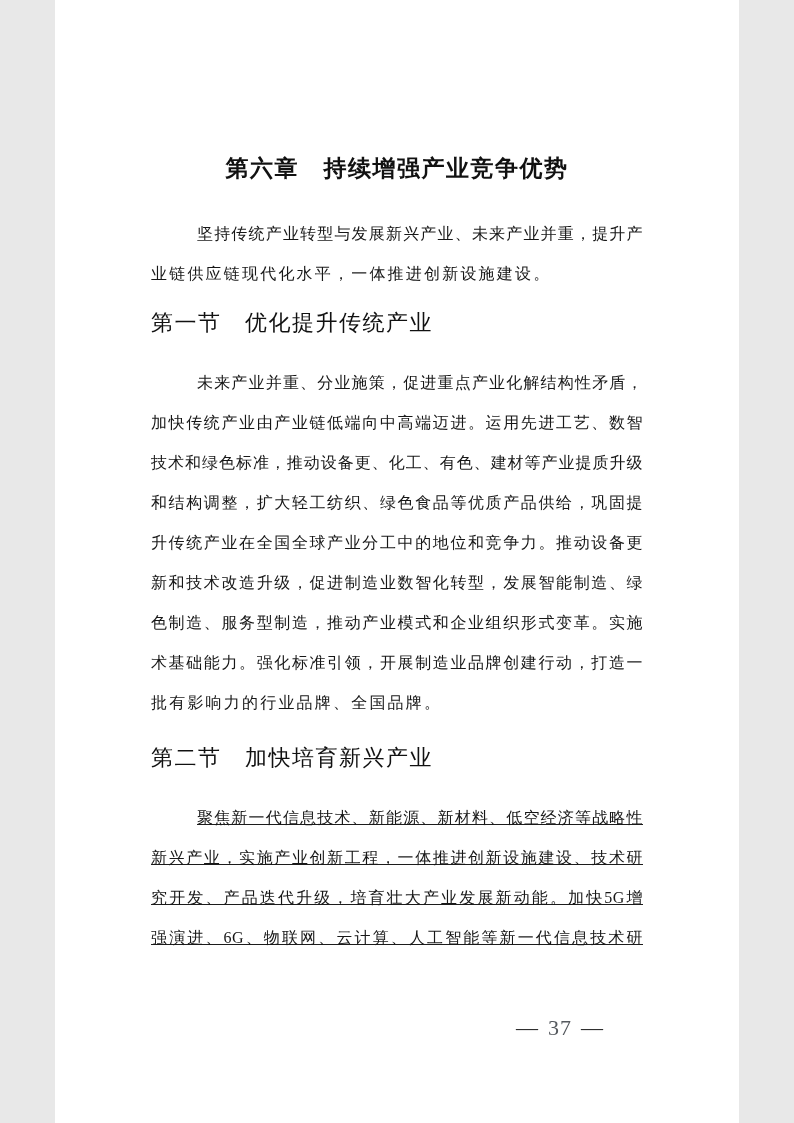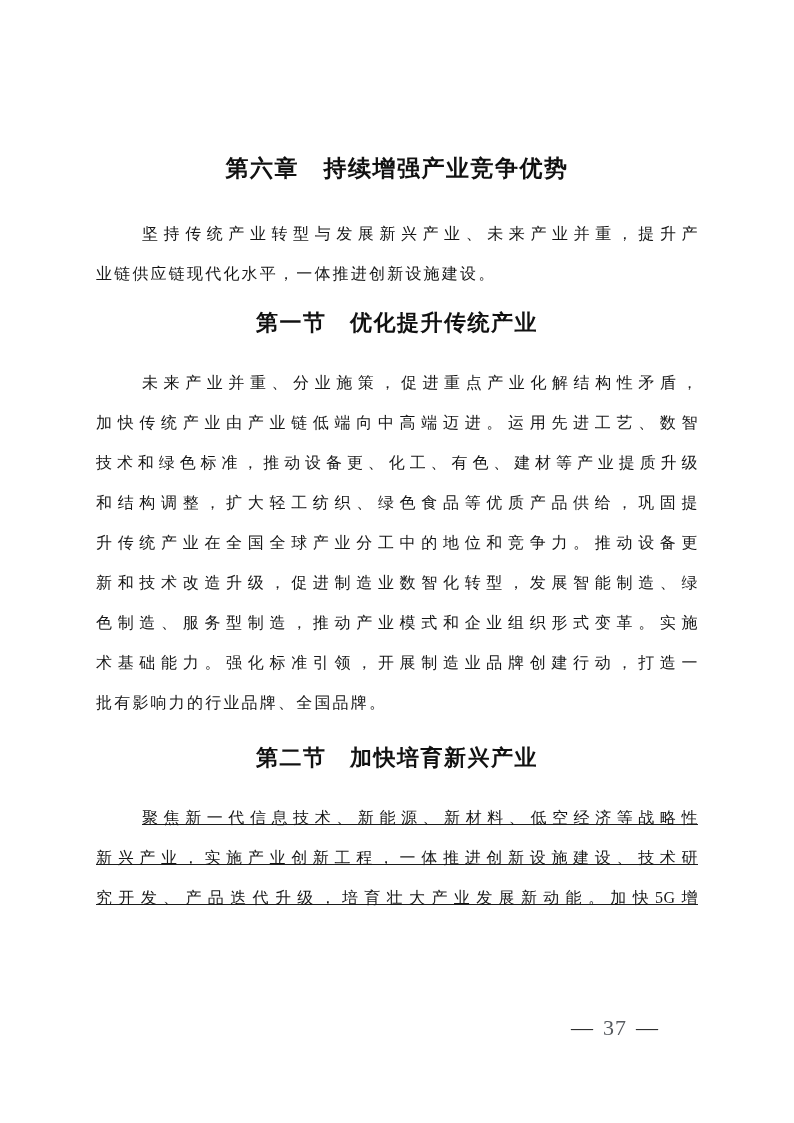--- a/index.html
+++ b/index.html
@@ -1,18 +1,18 @@
 <!DOCTYPE html>
 <html><head>
 <meta charset="utf-8">
 <style>
   html,body{margin:0;padding:0;background:#e8e8e8;}
   .page{
     position:relative;
-    width:794px;height:1123px;
+    width:684px;height:1123px;
     margin:0 auto;
     background:#ffffff;
     overflow:hidden;
     font-family:"Liberation Serif","DejaVu Serif",serif;
     color:#1c1c1c;
   }
   .content{
     position:absolute;
     left:96px;right:96px;top:0;bottom:0;
     display:flow-root;
@@ -22,24 +22,24 @@
     font-family:"Liberation Sans","DejaVu Sans",sans-serif;
     font-weight:bold;
     font-size:23px;
     line-height:30px;
     text-align:center;
     letter-spacing:1.5px;
     color:#111;
   }
   .section-heading{
     font-family:"Liberation Sans","DejaVu Sans",sans-serif;
-    font-weight:bold;
+    font-weight:normal;
     font-size:22px;
     line-height:30px;
-    text-align:center;
+    text-align:left;
     letter-spacing:1.5px;
     color:#111;
     margin:0;
   }
   .sec1-heading{margin-top:14px;}
   .sec2-heading{margin-top:20px;}
   .para{margin:0;}
   .para-intro{margin-top:31px;}
   .para-body1{margin-top:25px;}
   .para-body2{margin-top:25px;text-decoration:underline;}
@@ -99,20 +99,21 @@
       <div class="bodyline just">术基础能力。强化标准引领，开展制造业品牌创建行动，打造一</div>
       <div class="bodyline">批有影响力的行业品牌、全国品牌。</div>
     </div>
 
     <h2 class="section-heading sec2-heading">第二节　加快培育新兴产业</h2>
 
     <div class="para para-body2">
       <div class="bodyline just indent">聚焦新一代信息技术、新能源、新材料、低空经济等战略性</div>
       <div class="bodyline just">新兴产业，实施产业创新工程，一体推进创新设施建设、技术研</div>
       <div class="bodyline just">究开发、产品迭代升级，培育壮大产业发展新动能。加快5G增</div>
+      <div class="bodyline just">强演进、6G、物联网、云计算、人工智能等新一代信息技术研</div>
     </div>
 
   </div>
 
   <div class="page-footer">
     <span class="dash">—</span><span class="num">37</span><span class="dash">—</span>
   </div>
 </div>
 
 </body></html>

